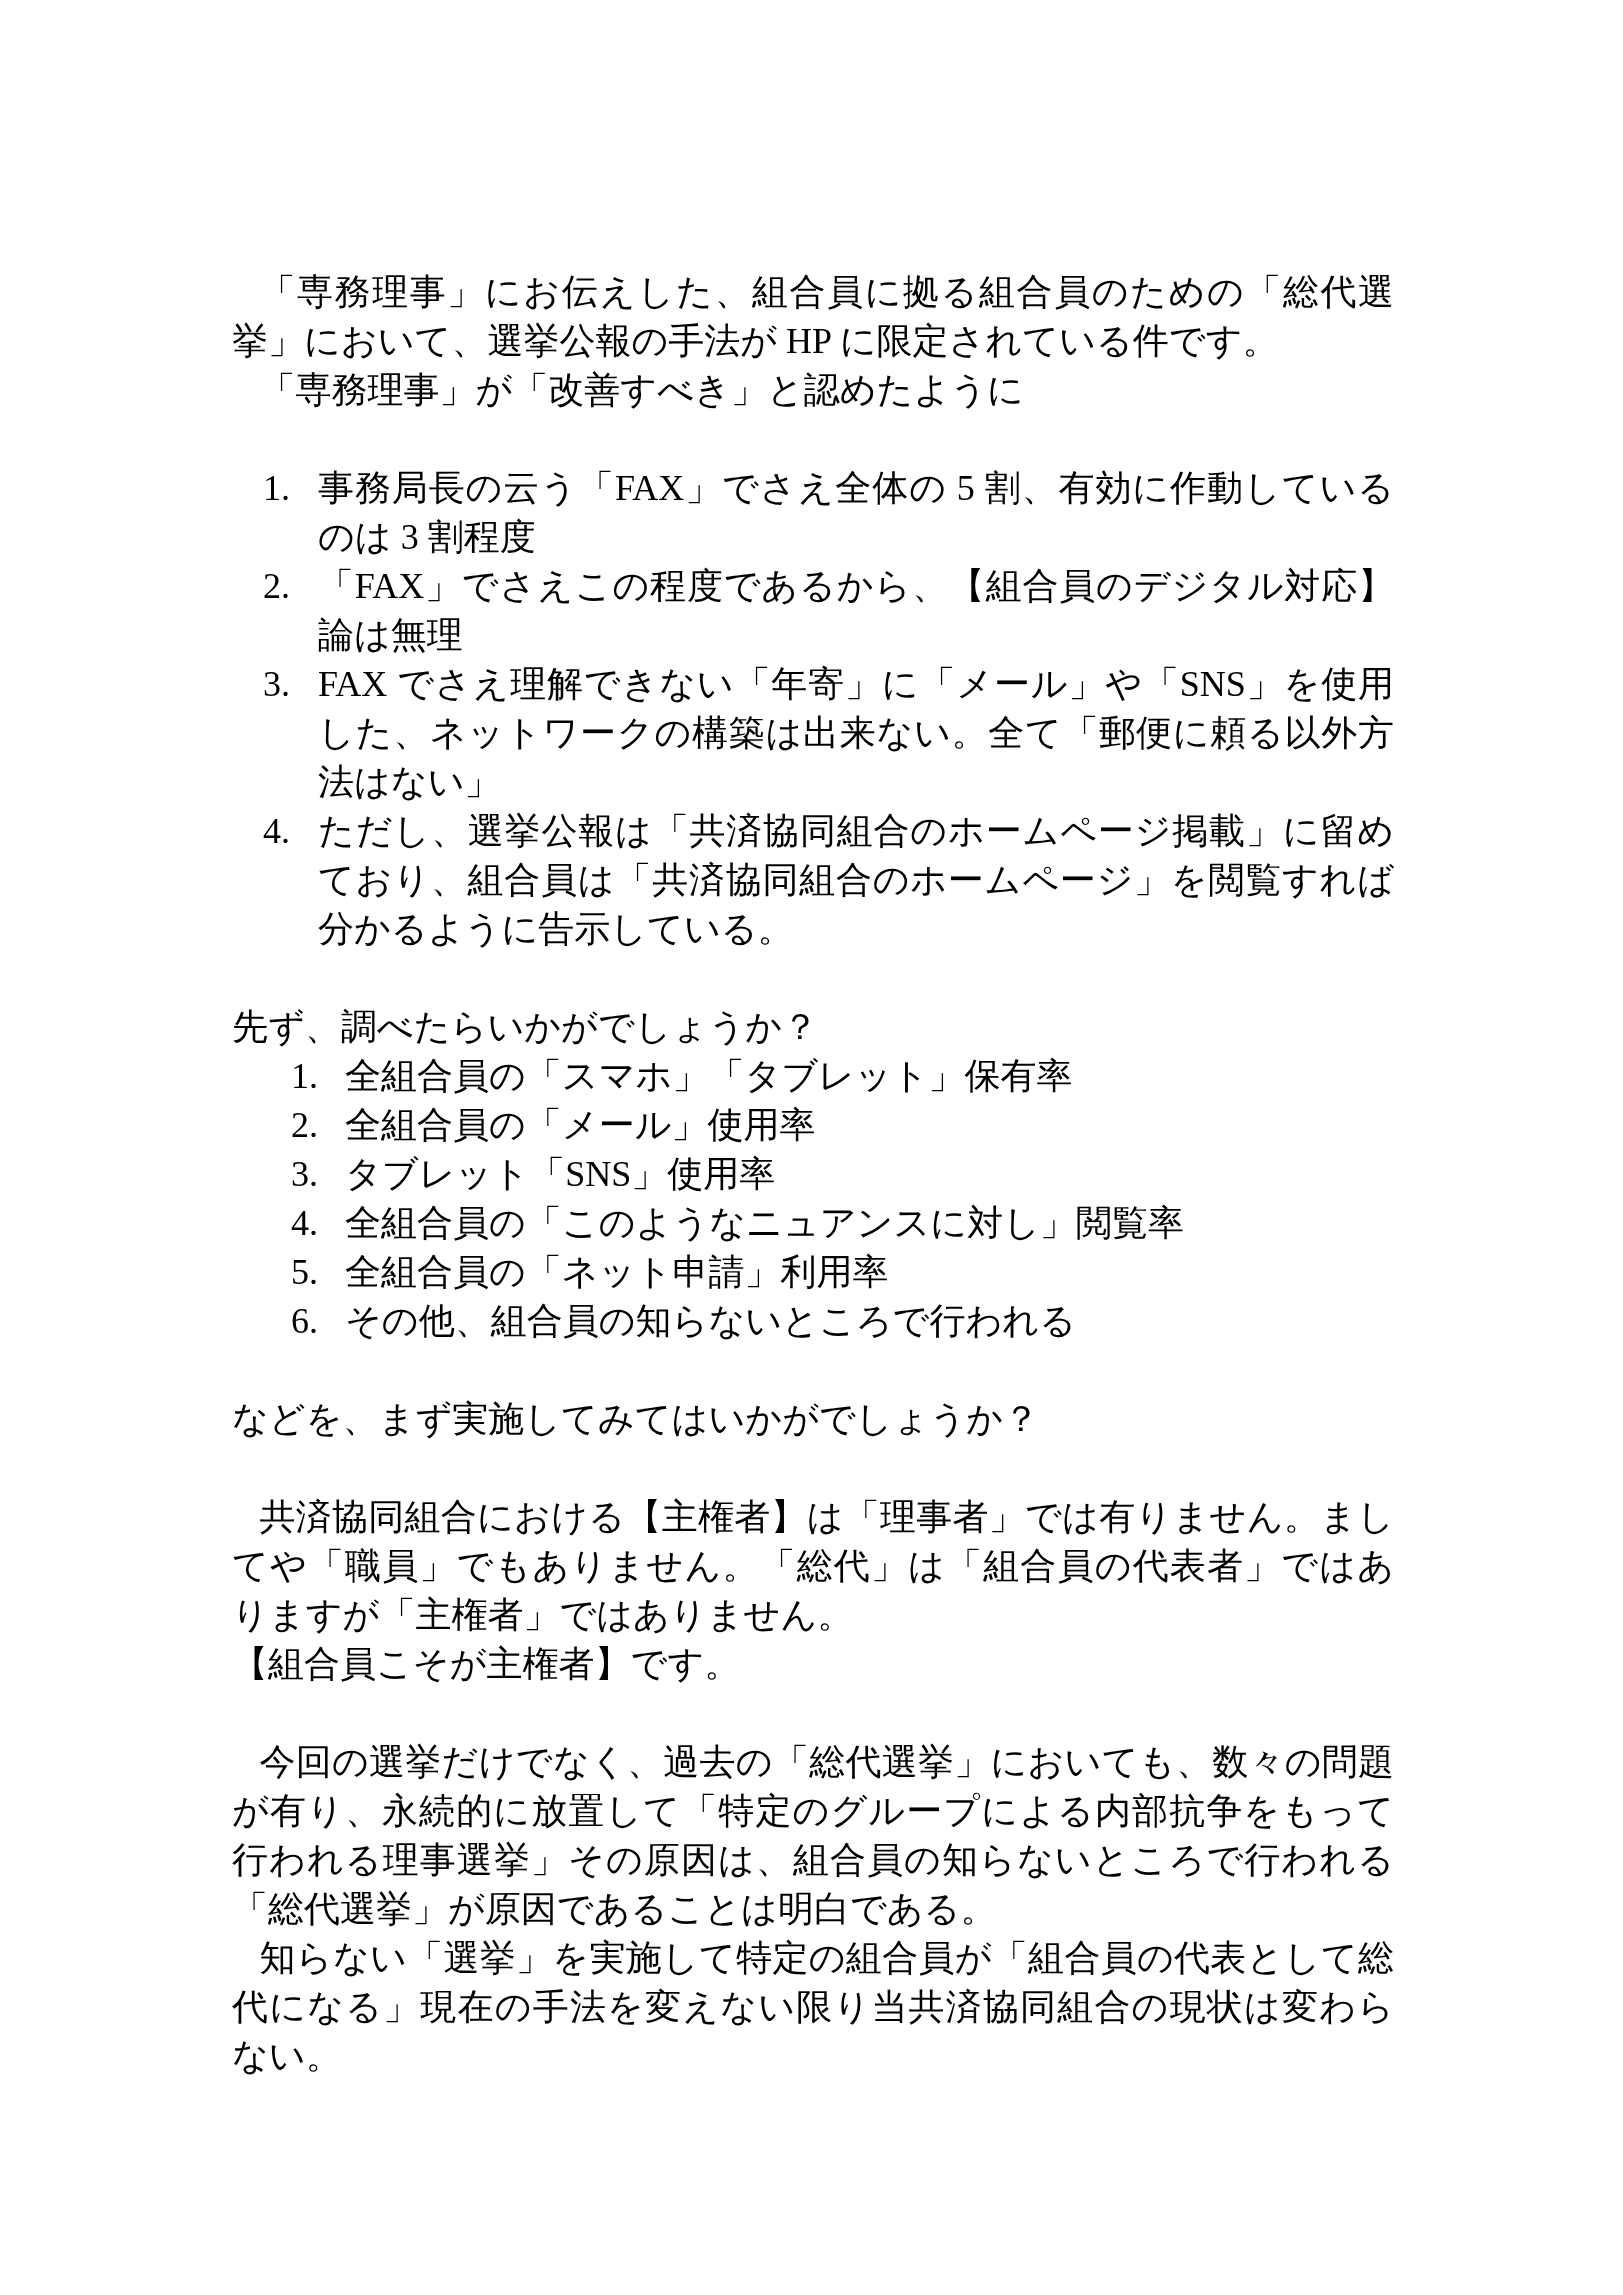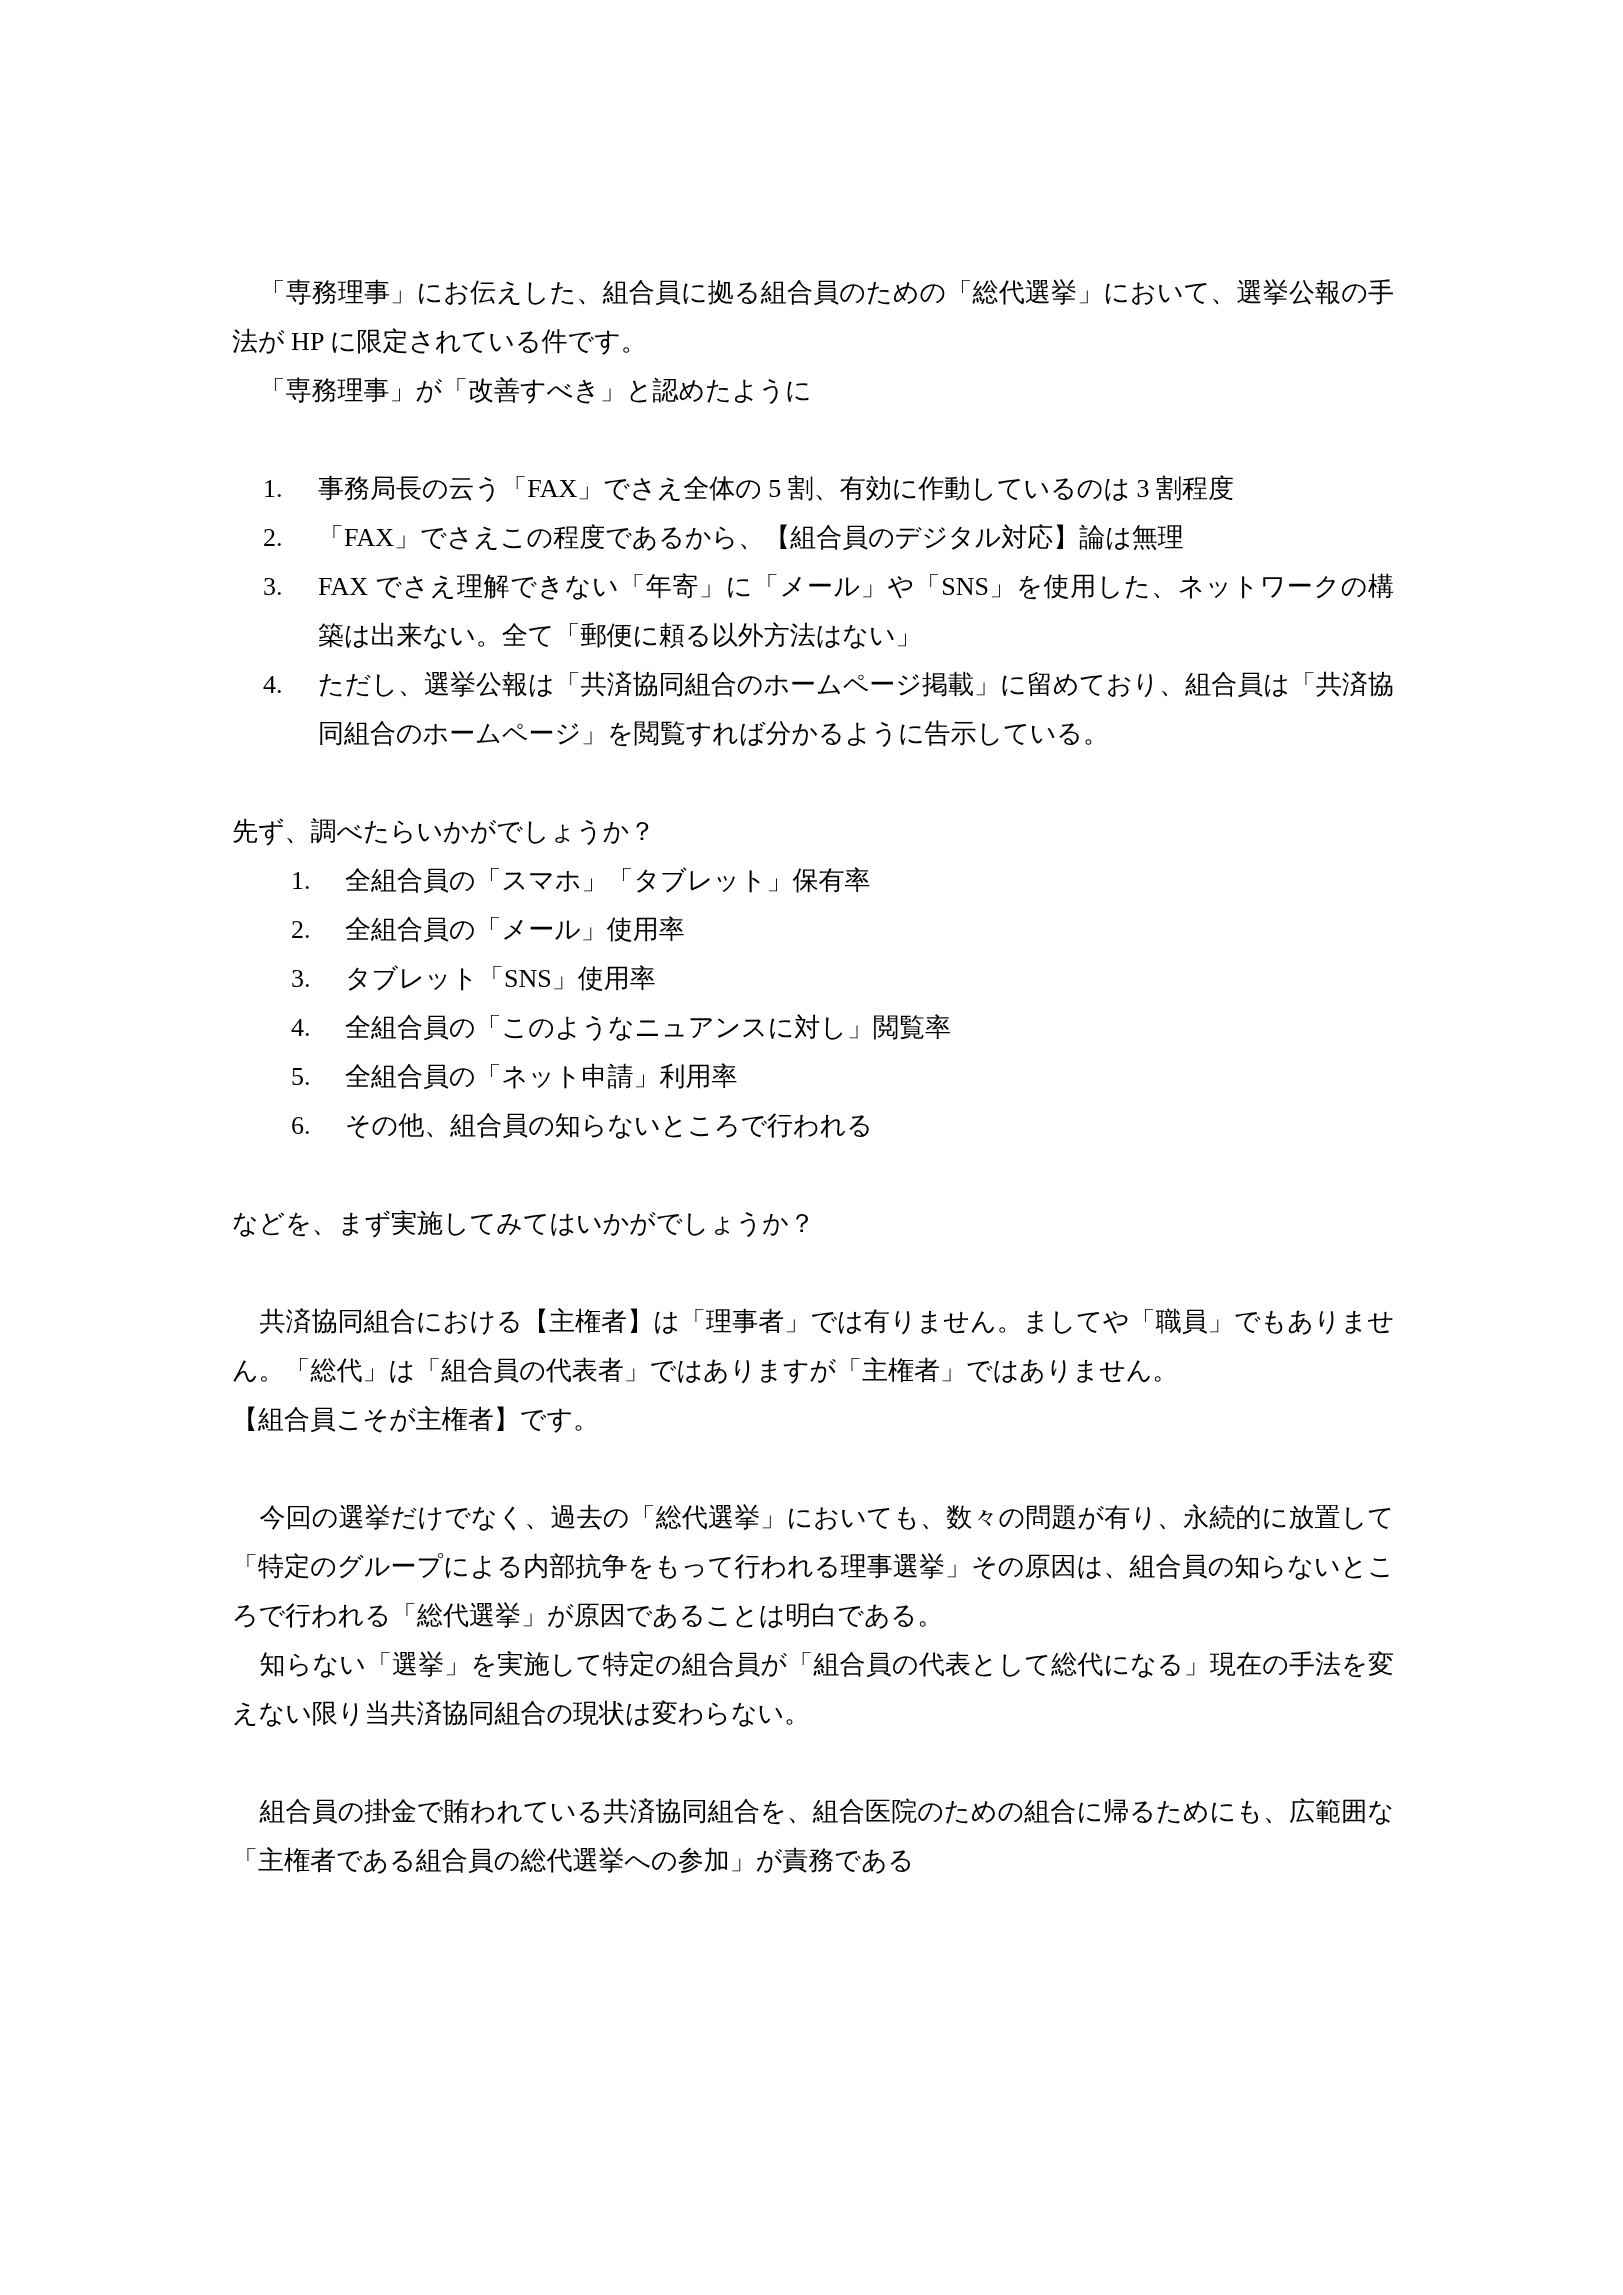--- a/index.html
+++ b/index.html
@@ -7,21 +7,21 @@
     padding: 0;
     background: #ffffff;
   }
   .page {
     position: relative;
     width: 1623px;
     height: 2295px;
     background: #ffffff;
     color: #000000;
     font-family: "Liberation Serif", "DejaVu Serif", serif;
-    font-size: 26px;
+    font-size: 36px;
     line-height: 49px;
     box-sizing: border-box;
     padding: 268px 229px 0 232px;
     overflow: hidden;
   }
   .para {
     margin: 0;
     text-align: justify;
     text-justify: inter-ideograph;
   }
@@ -115,16 +115,15 @@
   <p class="para indent1">共済協同組合における【主権者】は「理事者」では有りません。ましてや「職員」でもありません。「総代」は「組合員の代表者」ではありますが「主権者」ではありません。</p>
   <p class="para">【組合員こそが主権者】です。</p>
 
   <div class="gap"></div>
 
   <p class="para indent1">今回の選挙だけでなく、過去の「総代選挙」においても、数々の問題が有り、永続的に放置して「特定のグループによる内部抗争をもって行われる理事選挙」その原因は、組合員の知らないところで行われる「総代選挙」が原因であることは明白である。</p>
   <p class="para indent1">知らない「選挙」を実施して特定の組合員が「組合員の代表として総代になる」現在の手法を変えない限り当共済協同組合の現状は変わらない。</p>
 
   <div class="gap"></div>
 
-  <p class="para indent1">組合員の掛金で賄われている共済協同組合を、組合医院のための組合に帰るためにも、広範囲な「主権者である組合員の総代選挙への参加」が責務である</p>
 
 </div>
 
 
 </body></html>

